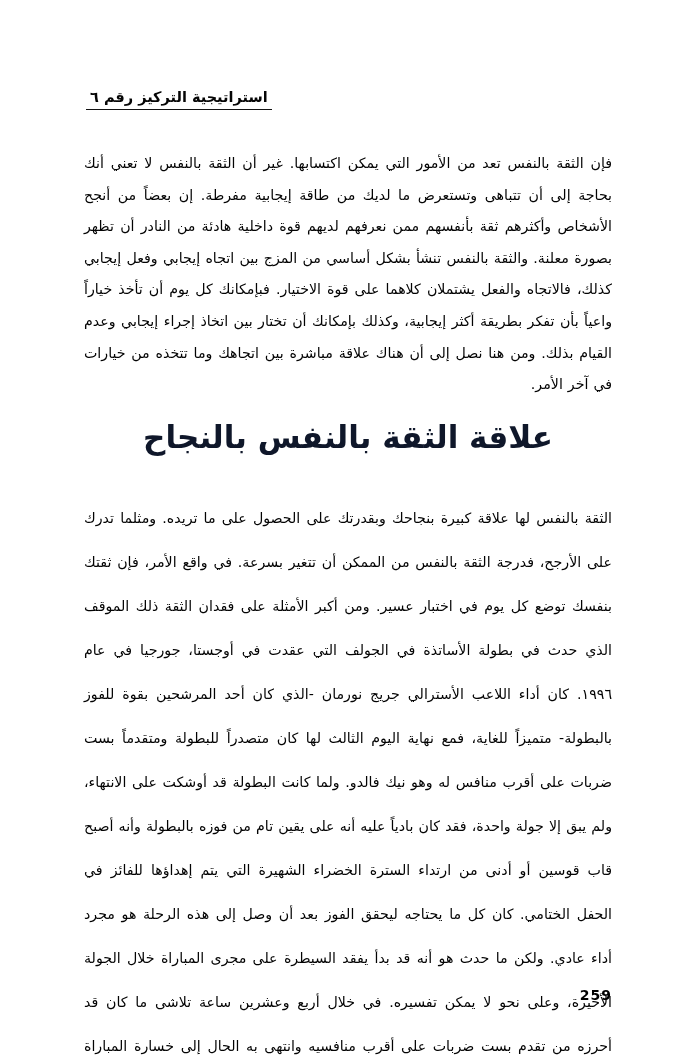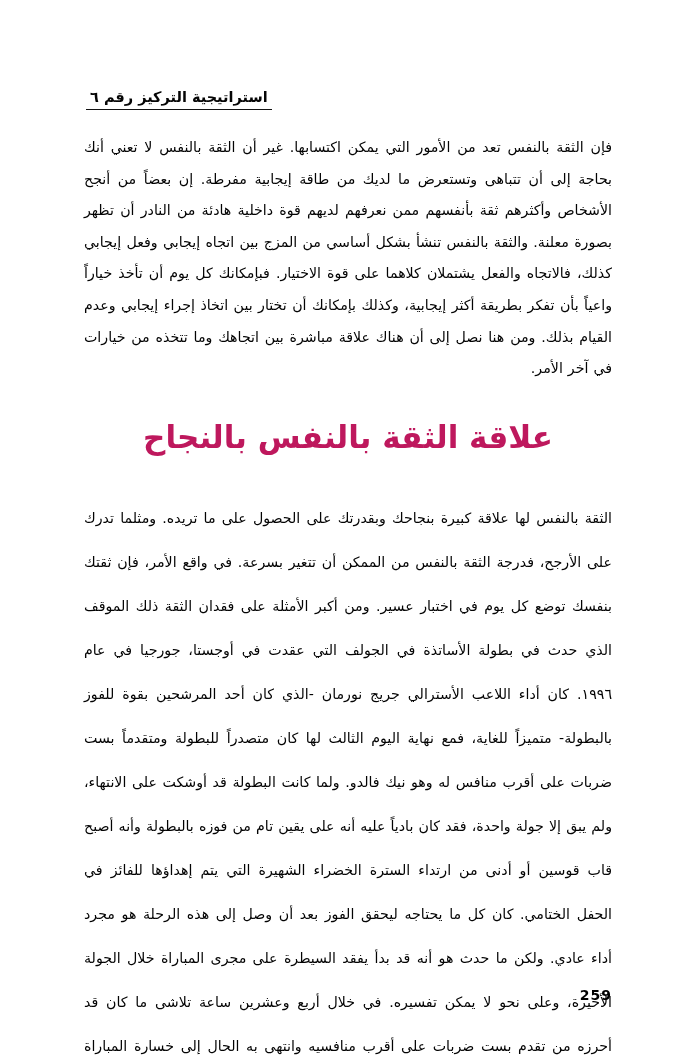--- a/index.html
+++ b/index.html
@@ -63,42 +63,42 @@
     margin: 0;
     font-family: "DejaVu Sans", sans-serif;
     font-size: 14.2px;
     line-height: 31.6px;
     color: #030303;
     text-align: justify;
     text-align-last: right;
     word-spacing: 0.5px;
   }
   #block-intro {
-    top: 114px;
+    top: 130px;
   }
   #block-intro p {
     text-align: justify;
     text-align-last: right;
   }
 
   
   .section-heading {
     position: absolute;
     top: 400px;
     right: 86px;
     left: 84px;
     text-align: center;
     direction: rtl;
   }
   .section-heading h1 {
     margin: 0;
     font-family: "DejaVu Sans", sans-serif;
     font-size: 31px;
     font-weight: bold;
-    color: #be185d;
+    color: #0f172a;
     line-height: 1.25;
     letter-spacing: -0.5px;
     white-space: nowrap;
   }
 
   #block-main {
     top: 478px;
   }
   #block-main p {
     line-height: 44px;

